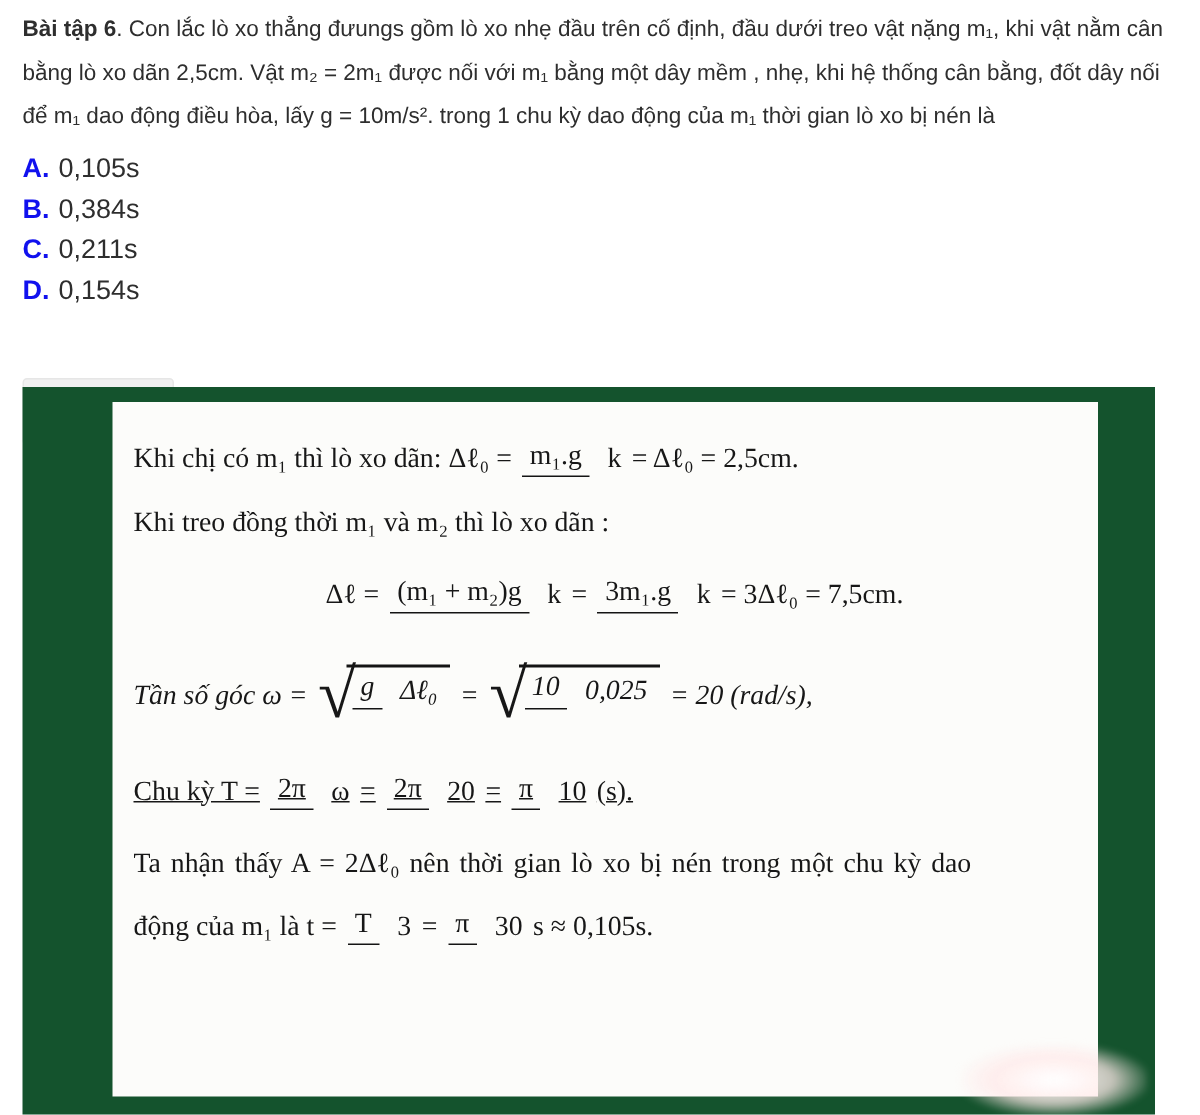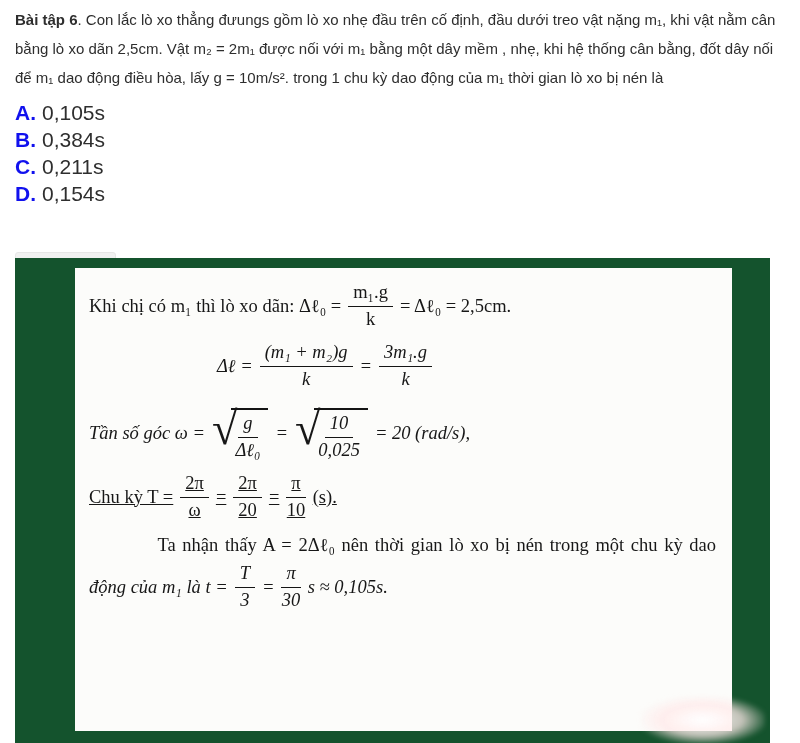--- a/index.html
+++ b/index.html
@@ -11,21 +11,21 @@
 
   
   .problem {
     position:absolute; left:15px; top:5px; width:774px;
     font-size:15px; line-height:29px; color:#2e2e2e;
   }
   .problem .plabel { font-weight:bold; }
 
   
   .answers { position:absolute; left:15px; top:99px; }
-  .answer-row { height:27px; line-height:27px; font-size:21px; cursor:pointer; }
+  .answer-row { height:27px; line-height:27px; font-size:18px; cursor:pointer; }
   .answer-letter { font-weight:bold; color:#1111ee; margin-right:6px; }
   .answer-text { color:#2e2e2e; }
 
   
   .hint-button {
     position:absolute; left:15px; top:211px;
     background:#f1f1f1; border:1px solid #e6e6e6; border-radius:3px;
     color:#4d5fc0; font-size:13.5px; padding:14px 13px;
     font-family:Liberation Mono, monospace; cursor:pointer;margin-top:41px;
   }
@@ -41,29 +41,29 @@
     font-family:"Liberation Serif","DejaVu Serif",serif;
     font-size:18.5px; padding:12px 16px 0 14px;
   }
 
   .eqline { display:flex; align-items:center; column-gap:7px; white-space:nowrap; }
   .textline { line-height:28px; }
   .para { text-align:justify; line-height:29px; }
 
   #line1 { min-height:52px; }
   #line2 { margin-top:3px; }
-  #eq-delta { margin:6px 0 0 128px; min-height:56px;font-style:italic; }
+  #eq-delta { margin:6px 0 0 128px; min-height:56px; }
   #para1 { margin-top:8px; }
   #eq-omega { margin-top:9px; min-height:60px;font-style:italic; }
   #eq-period { margin-top:8px; min-height:52px;text-decoration:underline; }
-  #para2-l1 { margin-top:8px; word-spacing:2px;text-align:right; }
-  #eq-t { margin-top:2px; min-height:52px;font-style:italic; }
+  #para2-l1 { margin-top:8px; word-spacing:2px; }
+  #eq-t { margin-top:2px; min-height:52px; }
 
   
-  .frac { display:inline-flex; flex-direction:column; align-items:center; text-align:center; line-height:1.15; }
+  .frac { display:inline-flex; flex-direction:row; align-items:center; text-align:center; line-height:1.15;gap:12px; }
   .frac .fn { padding:0 5px 2px; border-bottom:1.6px solid #141414; }
   .frac .fd { padding-top:2px; }
 
   
   .sqrt { display:inline-flex; align-items:flex-start; }
   .sqrt .radical { font-size:250%; line-height:1.02; font-weight:400; }
   .sqrt .rcontent {
     display:inline-flex; align-items:center; border-top:2px solid #141414;
     margin-left:-6px; margin-top:3px; padding:3px 8px 0 4px;
   }
@@ -102,31 +102,33 @@
 <div class="solution-panel">
   <div class="scan">
     <div class="eqline" id="line1">
         <span>Khi chị có m₁ thì lò xo dãn: Δℓ₀ =</span>
         <span class="frac">
           <span class="fn">m₁.g</span>
           <span class="fd">k</span>
         </span>
         <span>= Δℓ₀ = 2,5cm.</span>
       </div>
+    <div class="textline" id="line2">Khi treo đồng thời m₁ và m₂ thì lò xo dãn :</div>
     <div class="eqline" id="eq-delta">
         <span>Δℓ =</span>
         <span class="frac">
           <span class="fn">(m₁ + m₂)g</span>
           <span class="fd">k</span>
         </span>
         <span>=</span>
         <span class="frac">
           <span class="fn">3m₁.g</span>
           <span class="fd">k</span>
         </span>
+        <span>= 3Δℓ₀ = 7,5cm.</span>
       </div>
     <div class="eqline" id="eq-omega">
         <span>Tần số góc ω =</span>
         <span class="sqrt">
           <span class="radical">√</span>
           <span class="rcontent">
             <span class="frac">
               <span class="fn">g</span>
               <span class="fd">Δℓ₀</span>
             </span>

